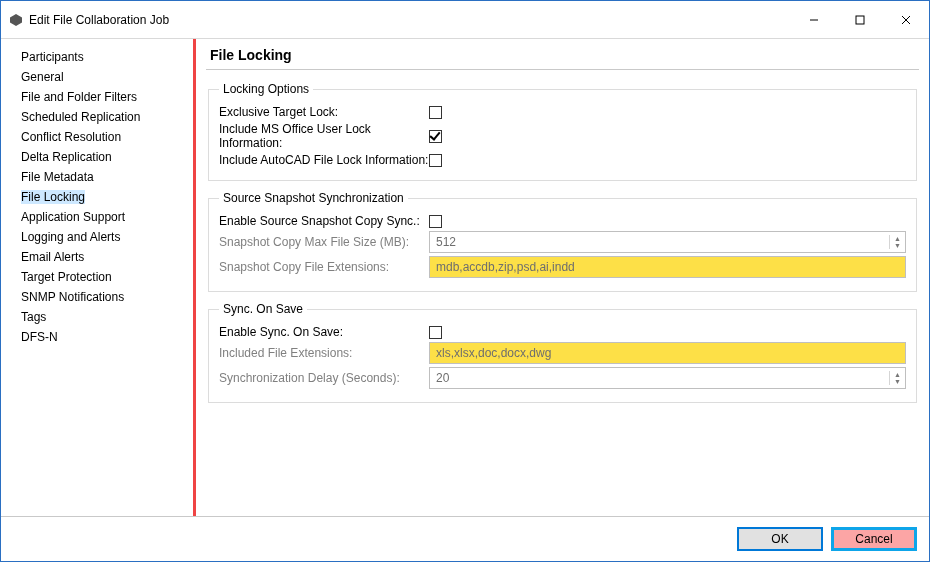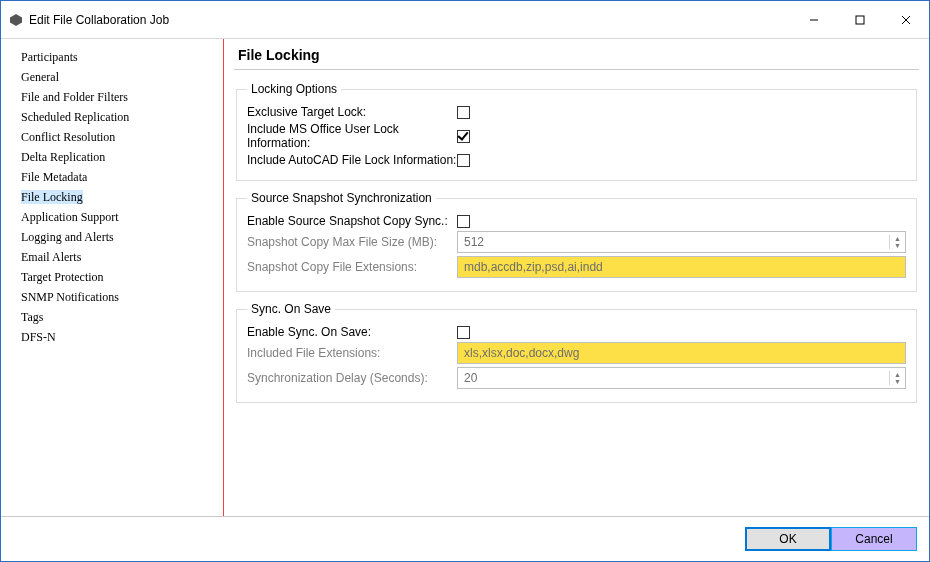--- a/index.html
+++ b/index.html
@@ -17,24 +17,23 @@
     border-bottom: 1px solid #d9d9d9;
     background: #fff;
   }
   .titlebar .app-icon { width: 14px; height: 14px; margin-right: 6px; display: inline-flex; align-items: center; justify-content: center; }
   .titlebar .title { flex: 1; font-size: 12px; color: #000; }
   .winbtns { display: flex; height: 100%; }
   .winbtn { width: 46px; display: flex; align-items: center; justify-content: center; }
   .winbtn svg { stroke: #000; }
   .body { flex: 1; display: flex; min-height: 0; }
   .sidebar {
-    width: 223px; border-right: 1px solid #ef4444;
+    width: 195px; border-right: 3px solid #ef4444;
     padding: 8px 0 8px 0;
     overflow: hidden;
-    font-family: Liberation Serif, serif;
   }
   .sidebar .item {
     padding: 1px 10px 1px 20px;
     font-size: 12px; line-height: 18px;
     cursor: default;
   }
   .sidebar .item.selected span {
     background: #cde8ff;
   }
   .content { flex: 1; display: flex; flex-direction: column; padding: 6px 10px 0 10px; min-width: 0; }
@@ -78,26 +77,26 @@
   .spinner {
     flex: 1; height: 22px; border: 1px solid #bfbfbf;
     display: flex; align-items: center; background: #fff;
   }
   .spinner .value { flex: 1; color: #6e6e6e; padding: 0 6px; display: flex; align-items: center; font-size: 12px; }
   .spinner .arrows { width: 16px; border-left: 1px solid #d5d5d5; display: flex; flex-direction: column; }
   .spinner .arrow { flex: 1; display: flex; align-items: center; justify-content: center; font-size: 7px; color: #777; line-height: 1; }
   .footer {
     border-top: 1px solid #c9c9c9;
     padding: 10px 12px;
-    display: flex; justify-content: flex-end; gap: 0;
+    display: flex; justify-content: flex-end; gap: 8px;
     background: #fff;
   }
   .btn {
     min-width: 86px; height: 24px;
-    border: 1px solid #0ea5e9; background: #c4b5fd;
+    border: 3px solid #0ea5e9; background: #fca5a5;
     display: flex; align-items: center; justify-content: center;
     font-size: 12px;
   }
   .btn.primary { border: 2px solid #0078d7; background: #e1e1e1; }
 </style>
 </head>
 <body>
 
 <div class="window">
   <div class="titlebar">

